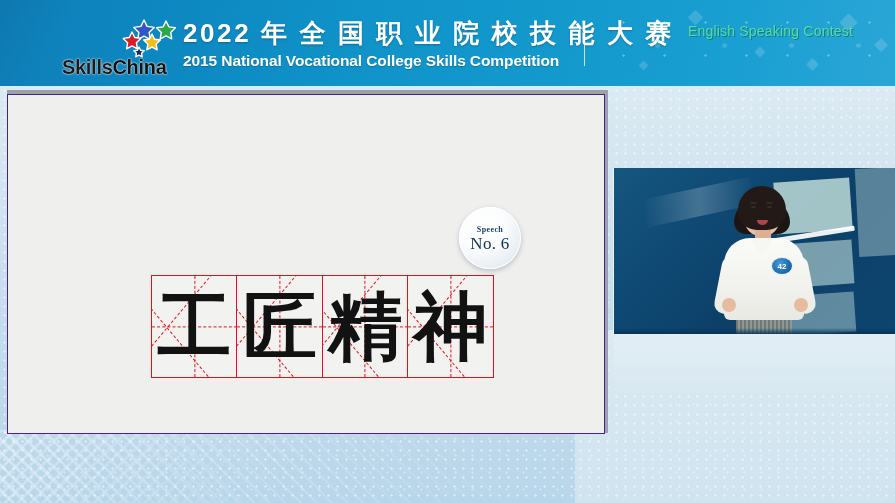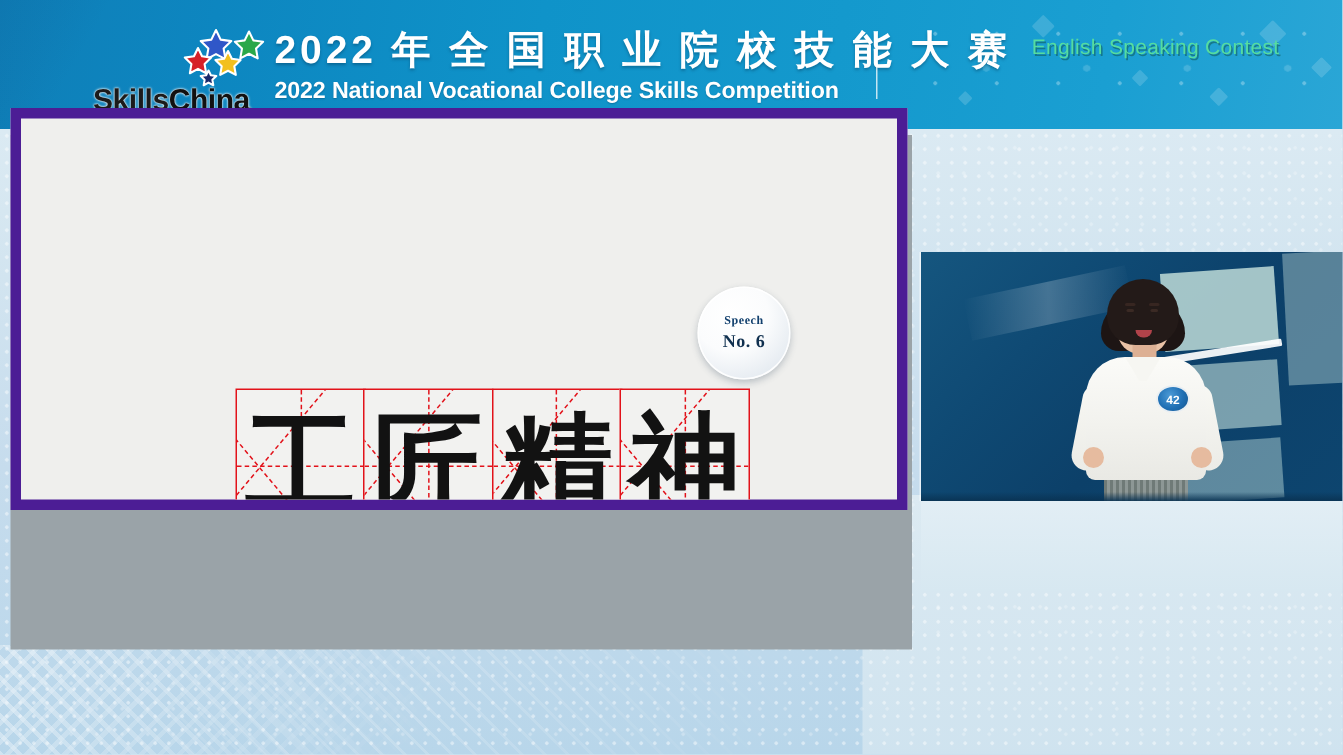--- a/index.html
+++ b/index.html
@@ -112,42 +112,42 @@
     text-shadow:1px 1px 0 rgba(10,70,50,.45);
     text-align:right;
   }
 
   
   .slide-shadow{
     position:absolute;left:7px;top:90px;width:601px;height:343px;
     background:#9aa3a8;
   }
   .slide{
-    position:absolute;left:7px;top:72px;width:598px;height:268px;
+    position:absolute;left:7px;top:94px;width:598px;height:340px;
     background:#efefed;
-    border:7px solid #4c1d95;
+    border:1px solid #4c1d95;
     box-sizing:border-box;
     overflow:hidden;
   }
 
   .speech-badge{
     position:absolute;left:451px;top:112px;width:62px;height:62px;
     border-radius:50%;
     background:radial-gradient(circle at 36% 30%, #ffffff 0%, #fbfcfd 42%, #e9eef3 72%, #d8e2ea 100%);
     box-shadow:0 2px 5px rgba(60,80,100,.30), inset 0 0 0 1px rgba(255,255,255,.9);
     display:flex;flex-direction:column;align-items:center;justify-content:center;
   }
   .speech-badge .sb-top{
     font-family:"Liberation Serif", serif;
     font-size:8px;font-weight:bold;color:#12406e;letter-spacing:.4px;
     margin-bottom:1px;
   }
   .speech-badge .sb-no{
     font-family:"Liberation Serif", serif;
-    font-size:12px;font-weight:bold;color:#10304f;letter-spacing:.3px;
+    font-size:17px;font-weight:normal;color:#10304f;letter-spacing:.3px;
     line-height:17px;
   }
 
   
   .grid-wrap{
     position:absolute;left:143px;top:180px;
     display:flex;
   }
   .cell{
     position:relative;width:85px;height:101px;
@@ -305,21 +305,21 @@
             <polygon points="38,16 40.6,21.2 46.4,22 42.2,26.1 43.2,31.9 38,29.2 32.8,31.9 33.8,26.1 29.6,22 35.4,21.2" fill="#f2c01e"></polygon>
             <polygon points="25,29 26.6,32.2 30.2,32.7 27.6,35.2 28.2,38.8 25,37.1 21.8,38.8 22.4,35.2 19.8,32.7 23.4,32.2" fill="#1b2a6b"></polygon>
           </g>
         </svg>
       </div>
       <div class="logo-word"><span>Skills</span><span class="sk">China</span></div>
     </div>
 
     <div class="title-block">
       <div class="title-cn">2022 年 全 国 职 业 院 校 技 能 大 赛</div>
-      <div class="title-en">2022 National Vocational College Skills Competition</div>
+      <div class="title-en">2015 National Vocational College Skills Competition</div>
     </div>
 
     <div class="divider"></div>
 
     <div class="sub-block">
       <div class="sub-en">English Speaking Contest</div>
     </div>
   </div>
 
   <div class="slide-shadow"></div>

